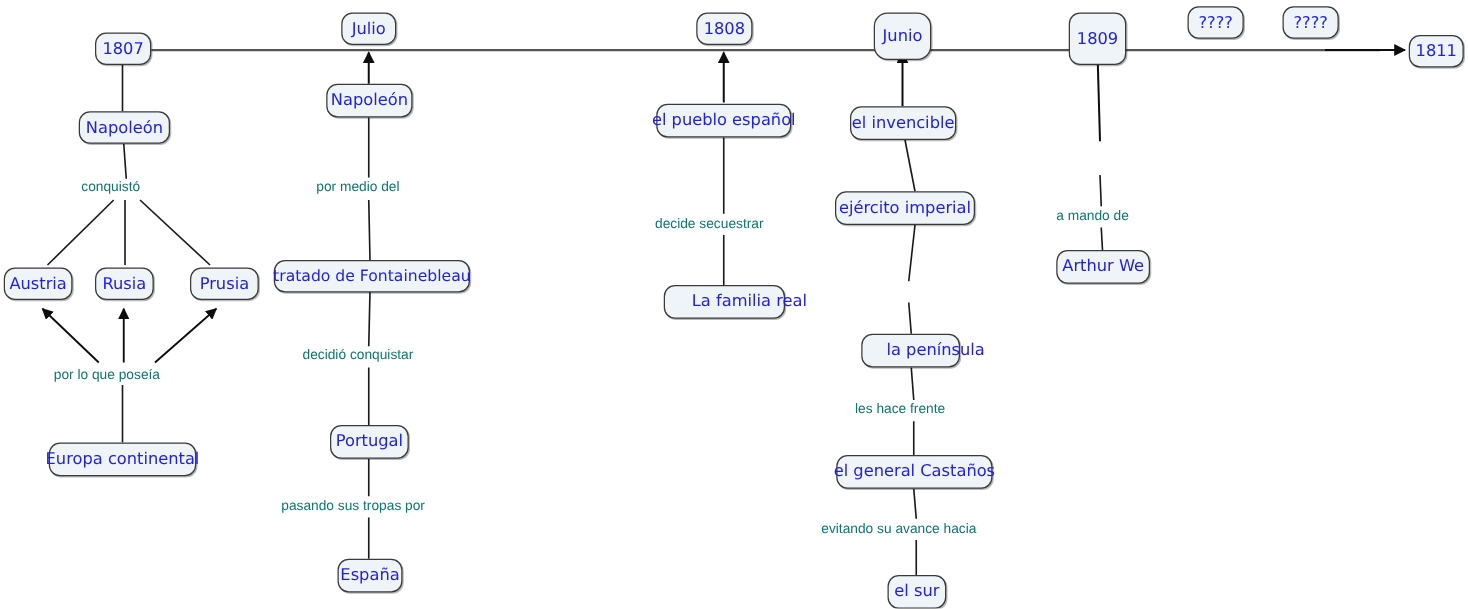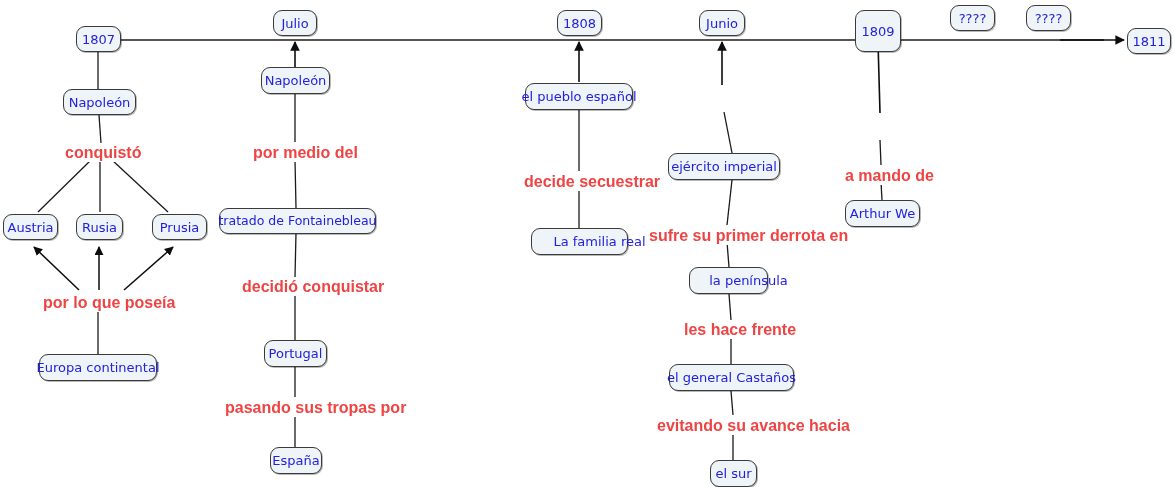--- a/index.html
+++ b/index.html
@@ -39,28 +39,27 @@
     justify-content: center;
     white-space: nowrap;
     box-shadow: 1px 1px 0 rgba(0,0,0,0.28);
     padding: 0 8px;
   }
   .node.small {
     font-size: 12.5px;
   }
   .link-label {
     position: absolute;
-    color: #ef4444;
+    color: #0f766e;
     font-family: "Liberation Sans", sans-serif;
-    font-size: 16px;
+    font-size: 11px;
     line-height: 1;
     white-space: nowrap;
     background: #ffffff;
     padding: 1px 3px;
-    font-weight: bold;
   }
 </style>
 </head>
 <body>
 
 <div id="canvas">
 
   <svg id="edge-layer" width="1174" height="487" viewBox="0 0 1174 487">
     <defs>
       <marker id="arrow" viewBox="0 0 10 10" refX="9" refY="5" markerWidth="6" markerHeight="6" orient="auto-start-reverse">
@@ -106,21 +105,21 @@
     <line x1="880" y1="140" x2="881" y2="165" stroke="#1a1a1a" stroke-width="1.3"></line>
     <line x1="881" y1="182" x2="882" y2="200" stroke="#1a1a1a" stroke-width="1.3"></line>
   </svg>
 
   <div class="node" style="left:76px; top:26px; width:45px; height:26px;">1807</div>
 
   <div class="node" style="left:273px; top:10px; width:44px; height:26px;">Julio</div>
 
   <div class="node" style="left:557px; top:10px; width:45px; height:26px;">1808</div>
 
-  <div class="node" style="left:699px; top:10px; width:46px; height:26px;">Junio</div>
+  <div class="node" style="left:699px; top:10px; width:46px; height:38px;border-radius:11px;">Junio</div>
 
   <div class="node" style="left:855px; top:10px; width:46px; height:42px;">1809</div>
 
   <div class="node" style="left:950px; top:5px; width:45px; height:26px;">????</div>
 
   <div class="node" style="left:1026px; top:5px; width:45px; height:26px;">????</div>
 
   <div class="node" style="left:1127px; top:28px; width:44px; height:26px;">1811</div>
 
   <div class="node" style="left:63px; top:89px; width:73px; height:26px;">Napoleón</div>
@@ -150,24 +149,24 @@
   <div class="link-label" style="left:222px; top:399px;">pasando sus tropas por</div>
 
   <div class="node" style="left:270px; top:447px; width:52px; height:27px;">España</div>
 
   <div class="node" style="left:525px; top:83px; width:108px; height:27px;">el pueblo español</div>
 
   <div class="link-label" style="left:521px; top:173px;">decide secuestrar</div>
 
   <div class="node" style="left:531px; top:228px; width:97px; height:27px;padding-left:48px;">La familia real</div>
 
+  <div class="node" style="left:680px; top:85px; width:85px; height:27px;">el invencible</div>
 
   <div class="node" style="left:668px; top:153px; width:112px; height:27px;">ejército imperial</div>
 
-  <div class="link-label" style="left:646px; top:227px;">sufre su primer derrota en</div>
 
   <div class="node" style="left:689px; top:267px; width:79px; height:27px;padding-left:48px;">la península</div>
 
   <div class="link-label" style="left:681px; top:321px;">les hace frente</div>
 
   <div class="node" style="left:669px; top:364px; width:125px; height:27px;">el general Castaños</div>
 
   <div class="link-label" style="left:654px; top:417px;">evitando su avance hacia</div>
 
   <div class="node" style="left:710px; top:460px; width:47px; height:27px;">el sur</div>

